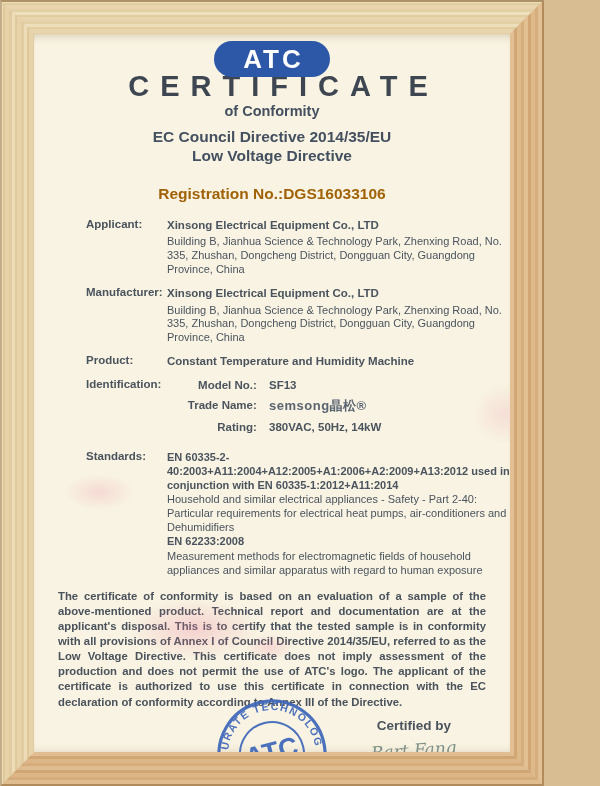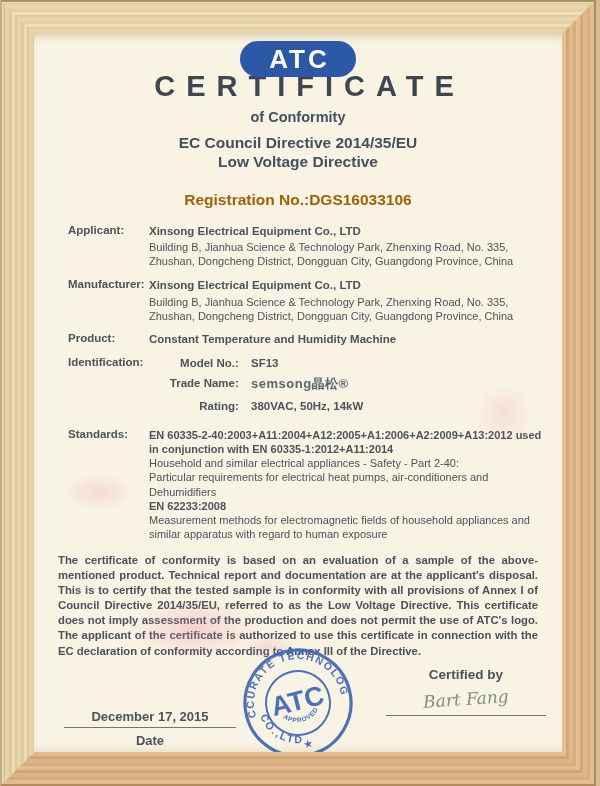--- a/index.html
+++ b/index.html
@@ -1,17 +1,17 @@
 <!DOCTYPE html>
 <html><head>
 <meta charset="utf-8">
 <style>
   html,body{margin:0;padding:0;width:600px;height:786px;overflow:hidden;
     font-family:"Liberation Sans",sans-serif;background:#d8bd92;}
-  .scene{position:relative;width:596px;height:786px;}
+  .scene{position:relative;width:544px;height:786px;}
 
   
   .frame-side{position:absolute;z-index:3;}
   .f-top{top:0;left:0;right:0;height:34px;
     background:#e9d8b2 repeating-linear-gradient(180deg,#eedfbc 0 3px,#e2cda1 3px 5px,#e8d5ad 5px 9px,#e4d0a6 9px 12px);
     clip-path:polygon(0 0,100% 0,calc(100% - 34px) 100%,34px 100%);
     box-shadow:inset 0 2px 0 #c9b184;}
   .f-bottom{bottom:0;left:0;right:0;height:34px;
     background:#d9b282 repeating-linear-gradient(180deg,#e0bd90 0 4px,#d0a674 4px 7px,#dcb687 7px 11px,#d5ad7c 11px 14px);
     clip-path:polygon(34px 0,calc(100% - 34px) 0,100% 100%,0 100%);}
@@ -34,28 +34,28 @@
   .sm3{left:440px;top:350px;width:60px;height:60px;background:radial-gradient(closest-side,rgba(236,130,160,.18),rgba(236,130,160,0));}
   .sm4{left:210px;top:600px;width:50px;height:26px;background:radial-gradient(closest-side,rgba(236,130,160,.25),rgba(236,130,160,0));}
 
   
   .atc-pill{position:relative;z-index:2;width:116px;height:36px;margin:7px auto 0;
     background:#2d58a7;border-radius:18px;display:flex;align-items:center;justify-content:center;}
   .atc-pill span{color:#fff;font-weight:700;font-size:26px;letter-spacing:3px;padding-left:3px;}
   .cert-title{margin-top:-7px;text-align:center;font-size:29px;font-weight:700;
     letter-spacing:11px;padding-left:23px;color:#3e4751;}
   .h-sub{text-align:center;font-weight:700;color:#445060;}
-  .of-conf{font-size:14.5px;margin-top:6px;}
+  .of-conf{font-size:14.5px;}
   .ec-line{font-size:15.5px;margin-top:9px;}
   .lv-line{font-size:15.5px;margin-top:1px;}
   .reg-line{text-align:center;font-weight:700;font-size:15.5px;margin-top:20px;color:#a16207;}
 
   
   .fields{margin-top:15px;}
-  .frow{display:flex;padding-left:34px;margin-bottom:9px;}
+  .frow{display:flex;padding-left:52px;margin-bottom:9px;}
   .flabel{width:81px;flex:none;font-weight:700;font-size:11.5px;}
   .fvalue{flex:1;font-size:11px;max-width:404px;line-height:1.26;}
   .fname{font-weight:700;font-size:11.5px;margin-bottom:3px;}
   .bold-val{font-weight:700;font-size:11.5px;}
   .subrow{display:flex;margin-bottom:6px;}
   .sublabel{width:86px;flex:none;font-weight:700;font-size:11.5px;text-align:right;}
   .subcolon{width:16px;flex:none;font-weight:700;font-size:11.5px;}
   .subvalue{font-weight:700;font-size:11.5px;}
   .trade-logo{font-weight:700;font-size:13px;color:#5b6572;letter-spacing:.5px;}
   .std-line{line-height:1.28;}

